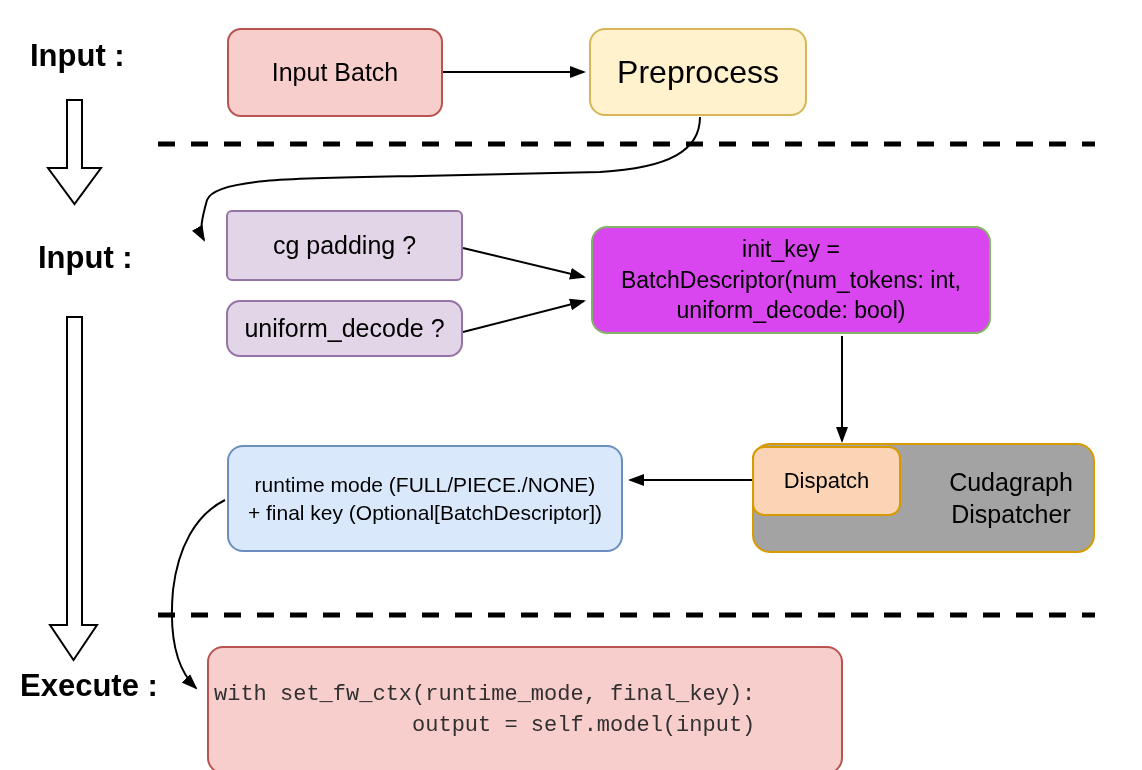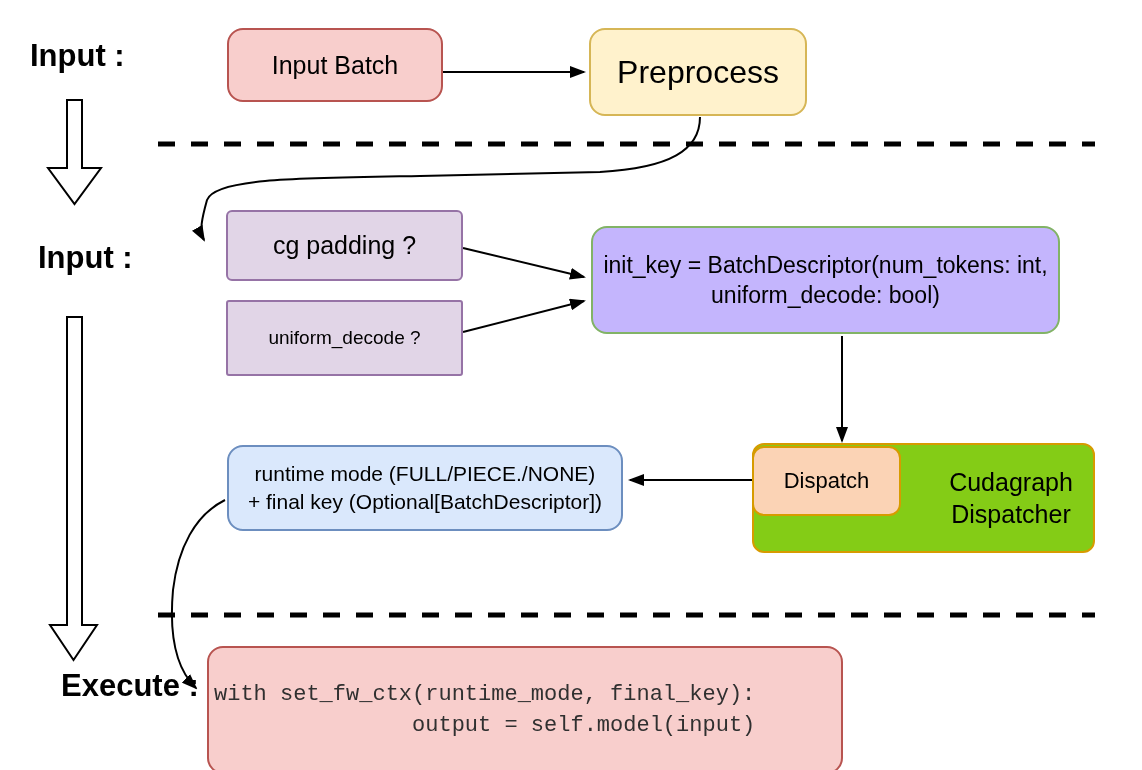--- a/index.html
+++ b/index.html
@@ -6,33 +6,33 @@
   .canvas{
     position:relative;width:1142px;height:770px;background:#ffffff;
     font-family:"Liberation Sans",sans-serif;color:#000;overflow:hidden;
   }
   .wires{position:absolute;left:0;top:0;width:1142px;height:770px;pointer-events:none;}
   .stage-label{
     position:absolute;font-weight:bold;font-size:31px;color:#000;white-space:nowrap;
   }
   .lbl-input{left:30px;top:38px;}
   .lbl-plan{left:38px;top:240px;}
-  .lbl-execute{left:20px;top:668px;margin-left:41px;}
+  .lbl-execute{left:20px;top:668px;}
   .node{
     position:absolute;box-sizing:border-box;display:flex;align-items:center;justify-content:center;
     text-align:center;border:2px solid #000;border-radius:16px;line-height:1.32;
   }
   .pre-line{white-space:pre-line;}
-  .n-input-batch{left:227px;top:28px;width:216px;height:74px;background:#f8cecc;border-color:#b85450;font-size:25px;}
+  .n-input-batch{left:227px;top:28px;width:216px;height:89px;background:#f8cecc;border-color:#b85450;font-size:25px;border-radius:14px;}
   .n-preprocess{left:589px;top:28px;width:218px;height:88px;background:#fff2cc;border-color:#d6b656;font-size:32px;}
   .n-cg-padding{left:226px;top:210px;width:237px;height:71px;background:#e1d5e7;border-color:#9673a6;font-size:25px;border-radius:6px;}
-  .n-uniform-decode{left:226px;top:300px;width:237px;height:76px;background:#e1d5e7;border-color:#9673a6;font-size:19px;border-radius:3px;}
-  .n-init-key{left:591px;top:226px;width:469px;height:108px;background:#c4b5fd;border-color:#82b366;font-size:23px;}
-  .n-runtime{left:227px;top:445px;width:396px;height:86px;background:#dae8fc;border-color:#6c8ebf;font-size:21px;}
-  .n-cudagraph{left:752px;top:443px;width:343px;height:110px;background:#84cc16;border-color:#d79b00;border-radius:12px;justify-content:flex-end;}
+  .n-uniform-decode{left:226px;top:300px;width:237px;height:57px;background:#e1d5e7;border-color:#9673a6;font-size:25px;border-radius:14px;}
+  .n-init-key{left:591px;top:226px;width:400px;height:108px;background:#d946ef;border-color:#82b366;font-size:23px;}
+  .n-runtime{left:227px;top:445px;width:396px;height:107px;background:#dae8fc;border-color:#6c8ebf;font-size:21px;}
+  .n-cudagraph{left:752px;top:443px;width:343px;height:110px;background:#a3a3a3;border-color:#d79b00;border-radius:18px;justify-content:flex-end;}
   .cudagraph-text{width:160px;text-align:center;font-size:25px;line-height:1.3;white-space:pre-line;margin-right:2px;}
   .n-dispatch{left:752px;top:446px;width:149px;height:70px;background:#fbd3b5;border-color:#d79b00;font-size:22px;border-radius:12px;}
   .n-code{
     left:207px;top:646px;width:636px;height:128px;background:#f8cecc;border-color:#b85450;
     font-family:"Liberation Mono","DejaVu Sans Mono",monospace;font-size:22px;line-height:31px;
     justify-content:flex-start;text-align:right;color:#303030;
   }
   .code-text{white-space:pre;padding-left:5px;}
 </style>
 </head>

